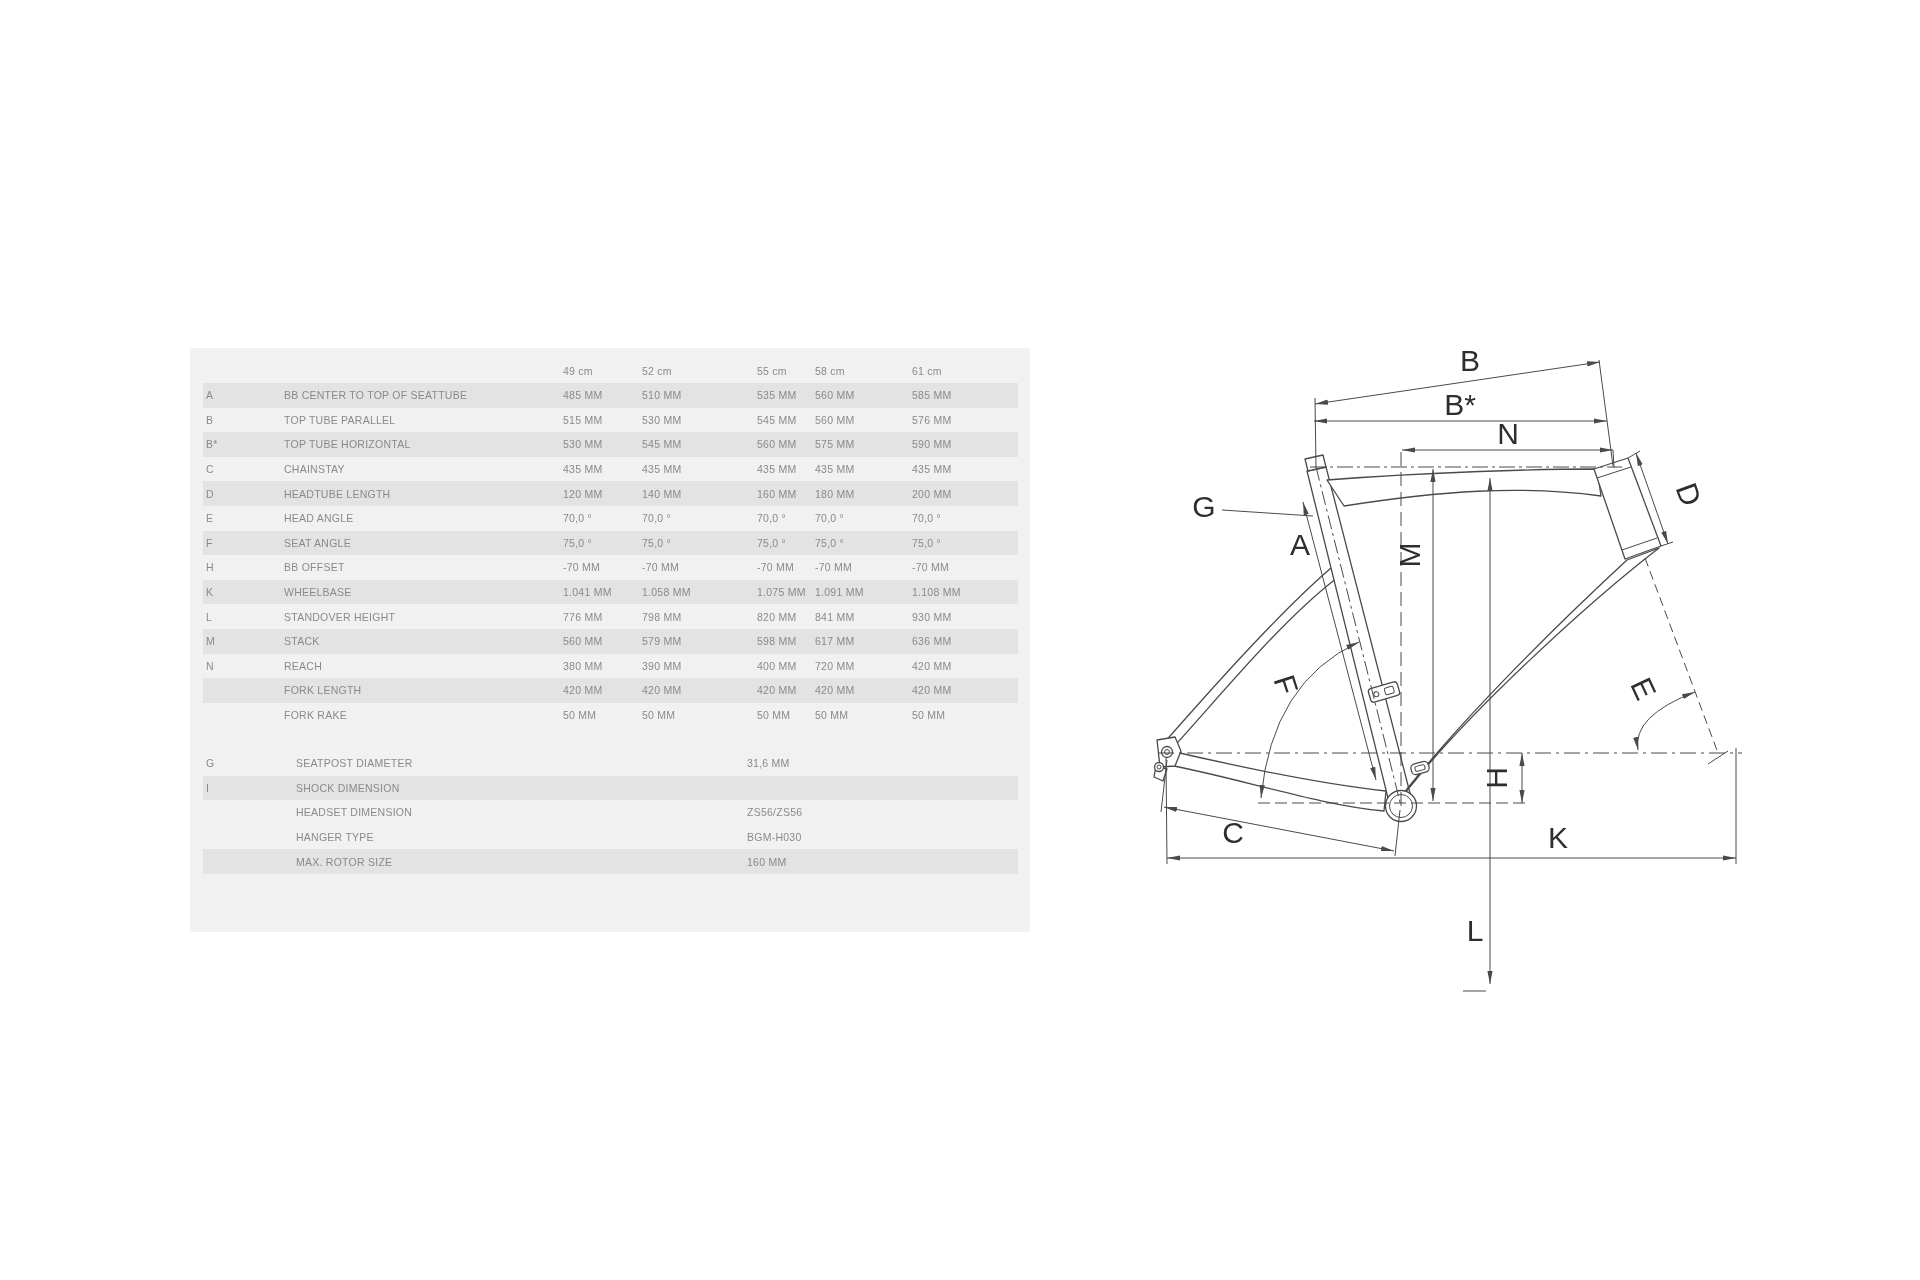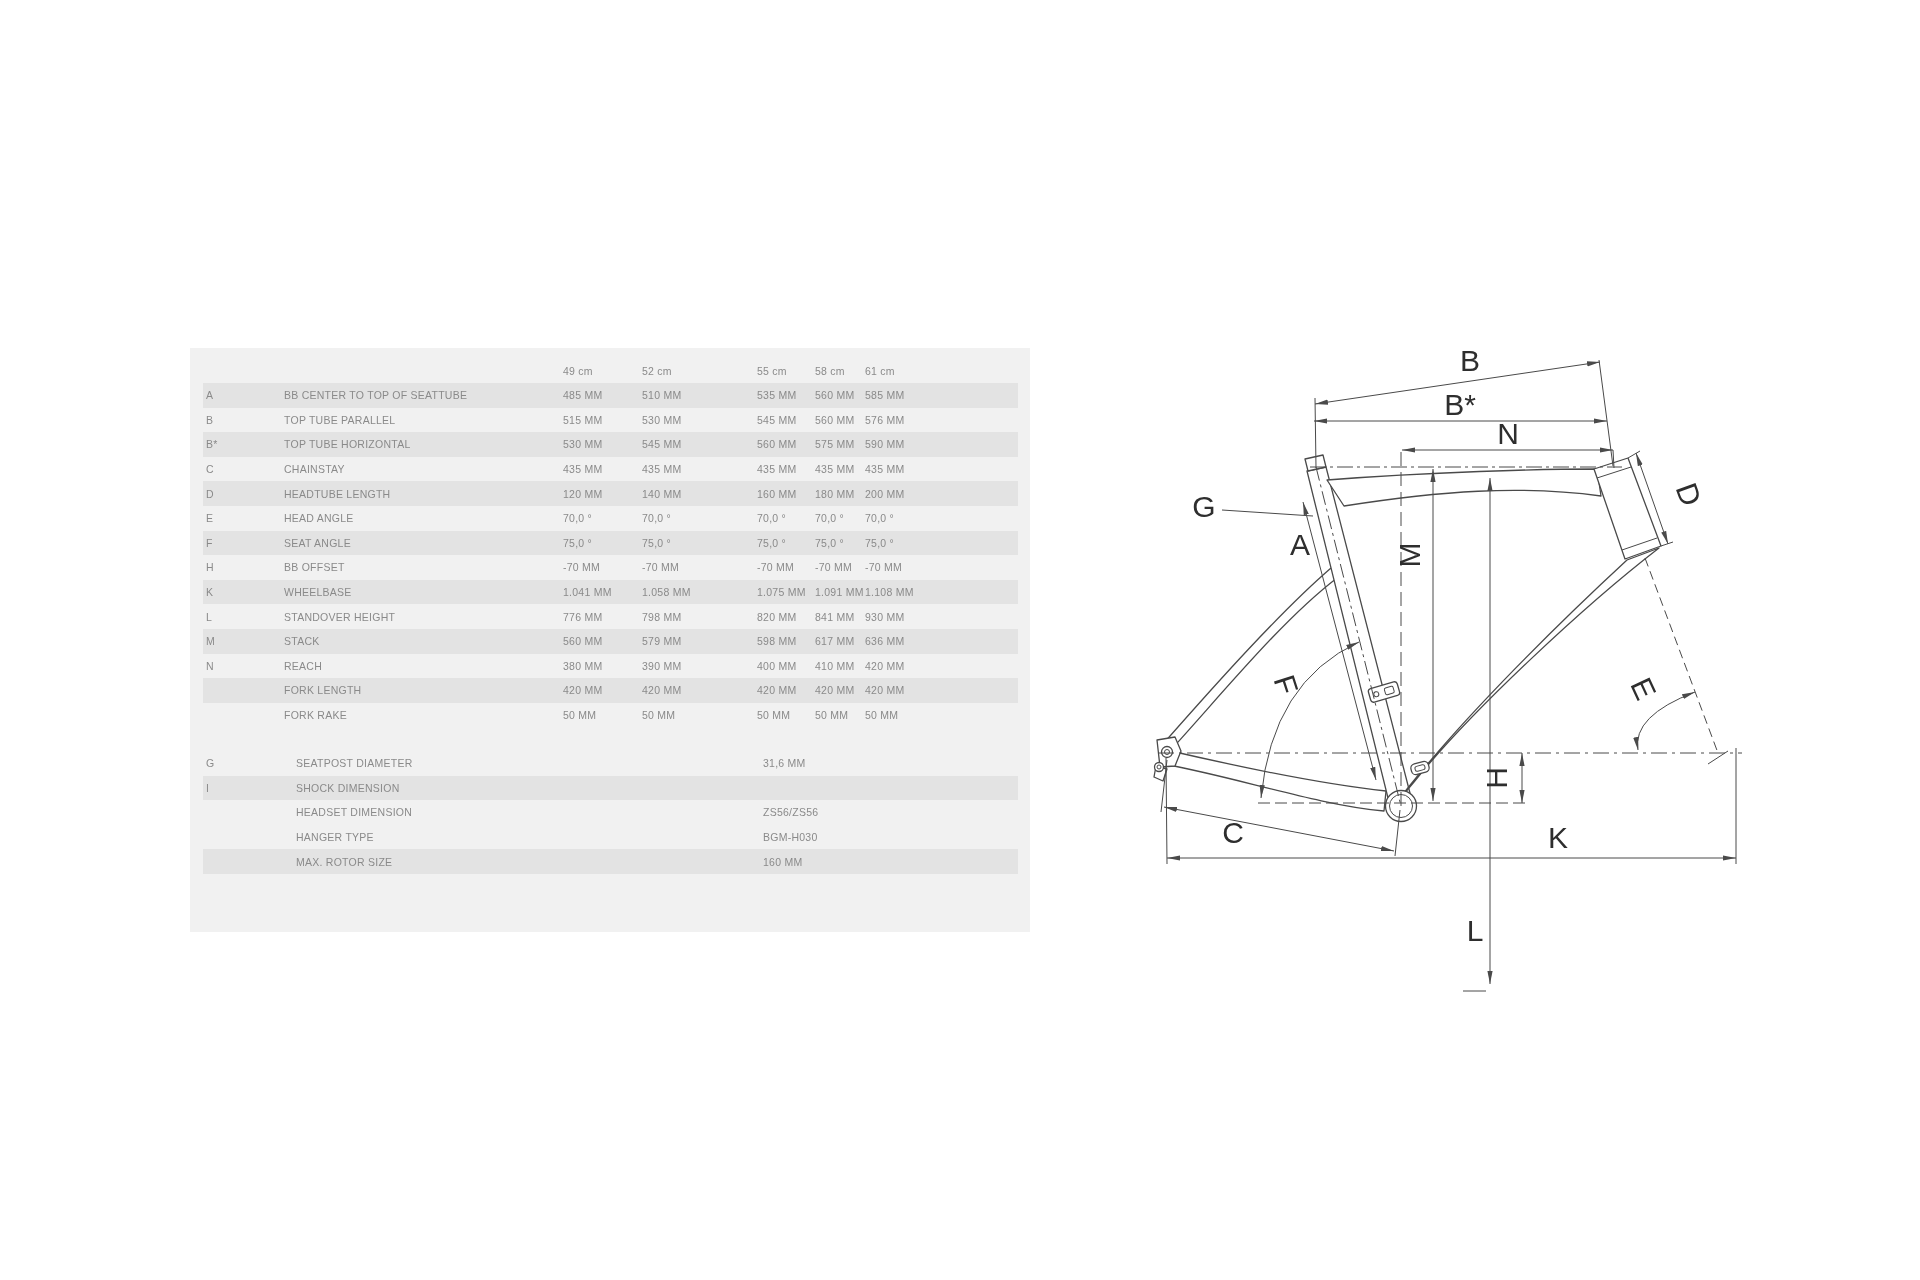--- a/index.html
+++ b/index.html
@@ -9,23 +9,23 @@
   .geo-panel{position:absolute;left:190px;top:348px;width:840px;height:584px;background:#f1f1f1;}
   .geo-table{position:absolute;left:0;top:0;width:100%;}
   .hdr-row{position:absolute;left:0;top:10px;width:100%;height:26px;}
   .trows{position:absolute;left:0;top:35px;width:100%;}
   .spec-rows{position:absolute;left:0;top:403px;width:100%;}
   .trow{position:relative;height:24.6px;}
   .trow.shaded::before{content:"";position:absolute;left:13px;top:0;width:815px;height:100%;background:#e3e3e3;}
   .trow span,.hdr-row span{position:absolute;top:50%;transform:translateY(-50%);font-size:10.5px;color:#8a8a8a;letter-spacing:.25px;white-space:nowrap;}
   .ck{left:16px;}
   .cl{left:48px;padding-left:46px;}
-  .c0{left:373px;} .c1{left:452px;} .c2{left:543px;padding-left:24px;} .c3{left:625px;} .c4{left:675px;}
+  .c0{left:373px;} .c1{left:452px;} .c2{left:543px;padding-left:24px;} .c3{left:625px;} .c4{left:722px;}
   .cls{left:106px;}
-  .cvs{left:557px;margin-left:16px;}
+  .cvs{left:557px;}
 
   
   .diagram{position:absolute;left:1130px;top:320px;width:640px;height:680px;}
   .tube{fill:#ffffff;stroke:#4a4a4a;stroke-width:1.3;stroke-linejoin:round;}
   .thin{fill:none;stroke:#4a4a4a;stroke-width:1;}
   .dim{fill:none;stroke:#4a4a4a;stroke-width:1;}
   .cons{fill:none;stroke:#4a4a4a;stroke-width:1;}
   .dlabel{font-family:"Liberation Sans",sans-serif;font-size:30px;fill:#2e2e2e;}
 </style>
 </head>
@@ -139,21 +139,21 @@
           <span class="c2">598 MM</span>
           <span class="c3">617 MM</span>
           <span class="c4">636 MM</span>
         </div>
         <div class="trow">
     <span class="ck">N</span>
     <span class="cl">REACH</span>
   <span class="c0">380 MM</span>
           <span class="c1">390 MM</span>
           <span class="c2">400 MM</span>
-          <span class="c3">410 MM</span>
+          <span class="c3">720 MM</span>
           <span class="c4">420 MM</span>
         </div>
         <div class="trow shaded">
     <span class="ck"></span>
     <span class="cl">FORK LENGTH</span>
   <span class="c0">420 MM</span>
           <span class="c1">420 MM</span>
           <span class="c2">420 MM</span>
           <span class="c3">420 MM</span>
           <span class="c4">420 MM</span>

